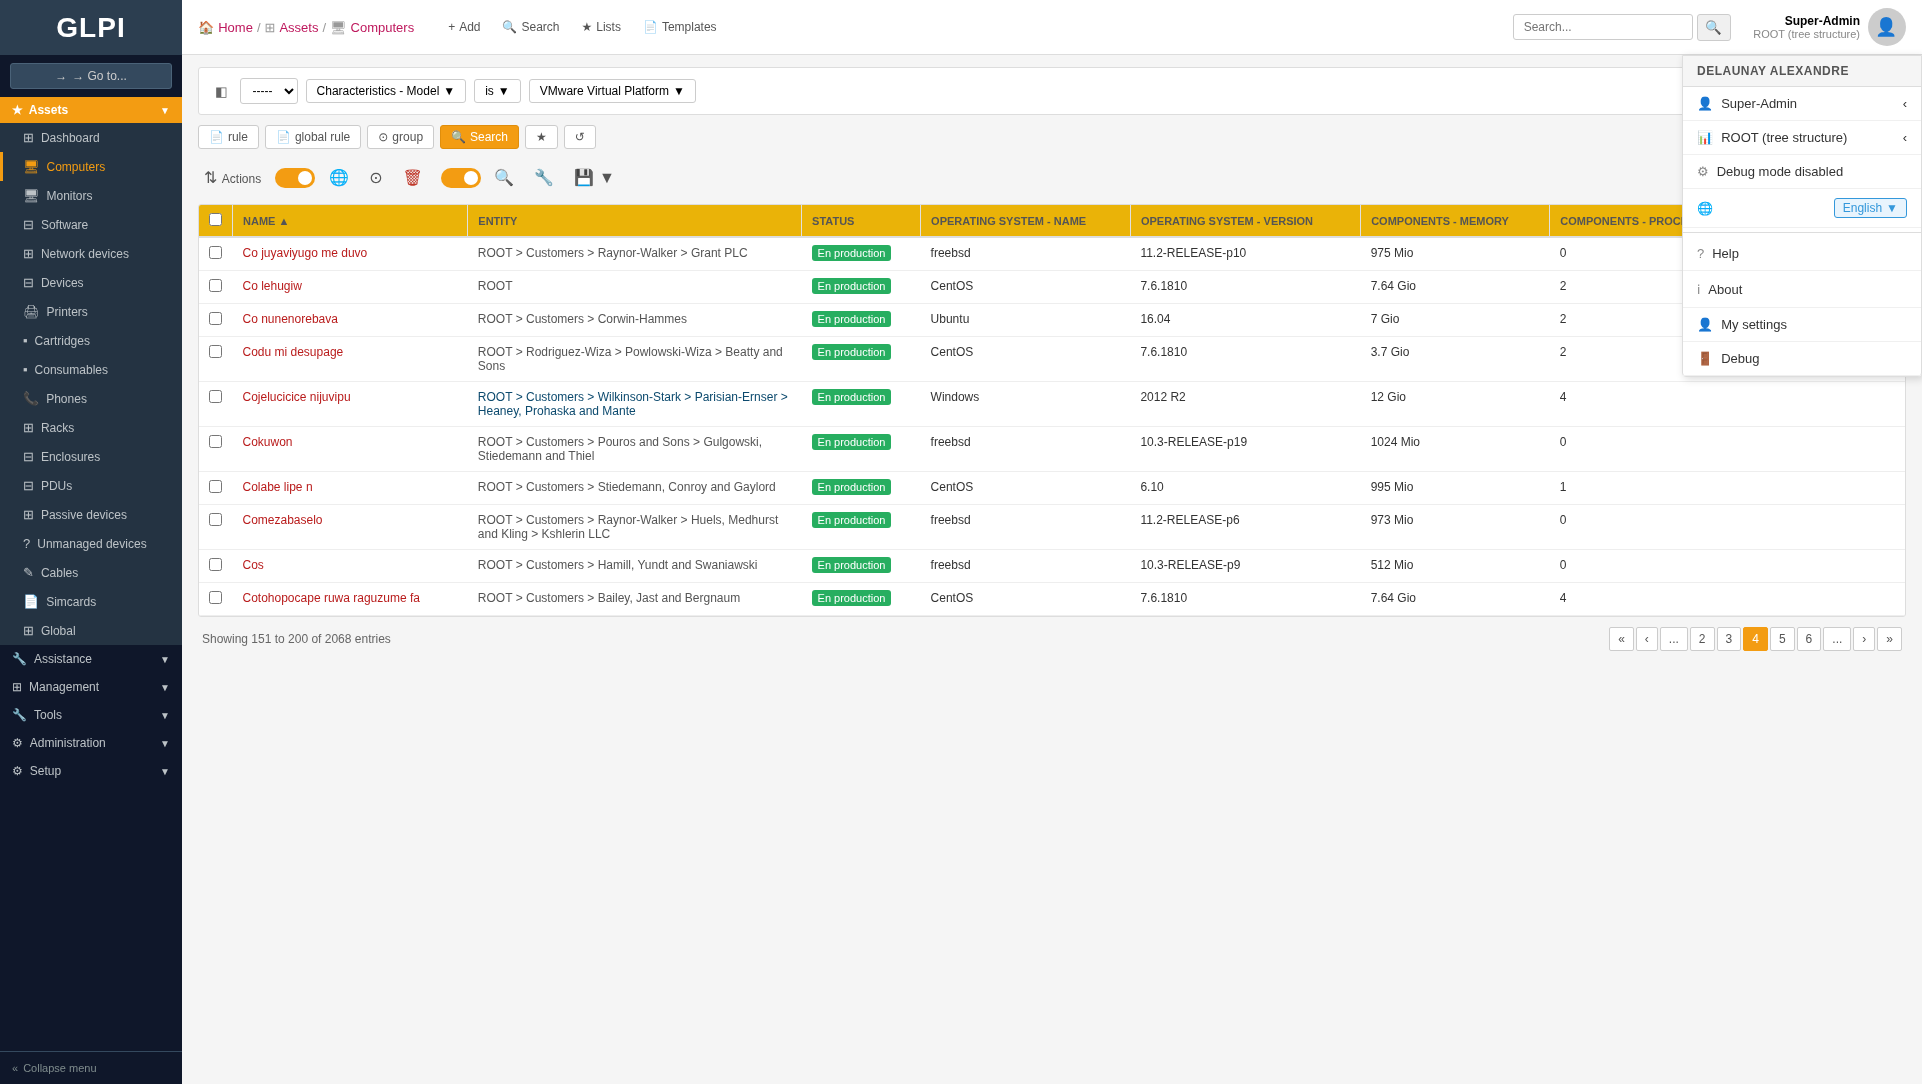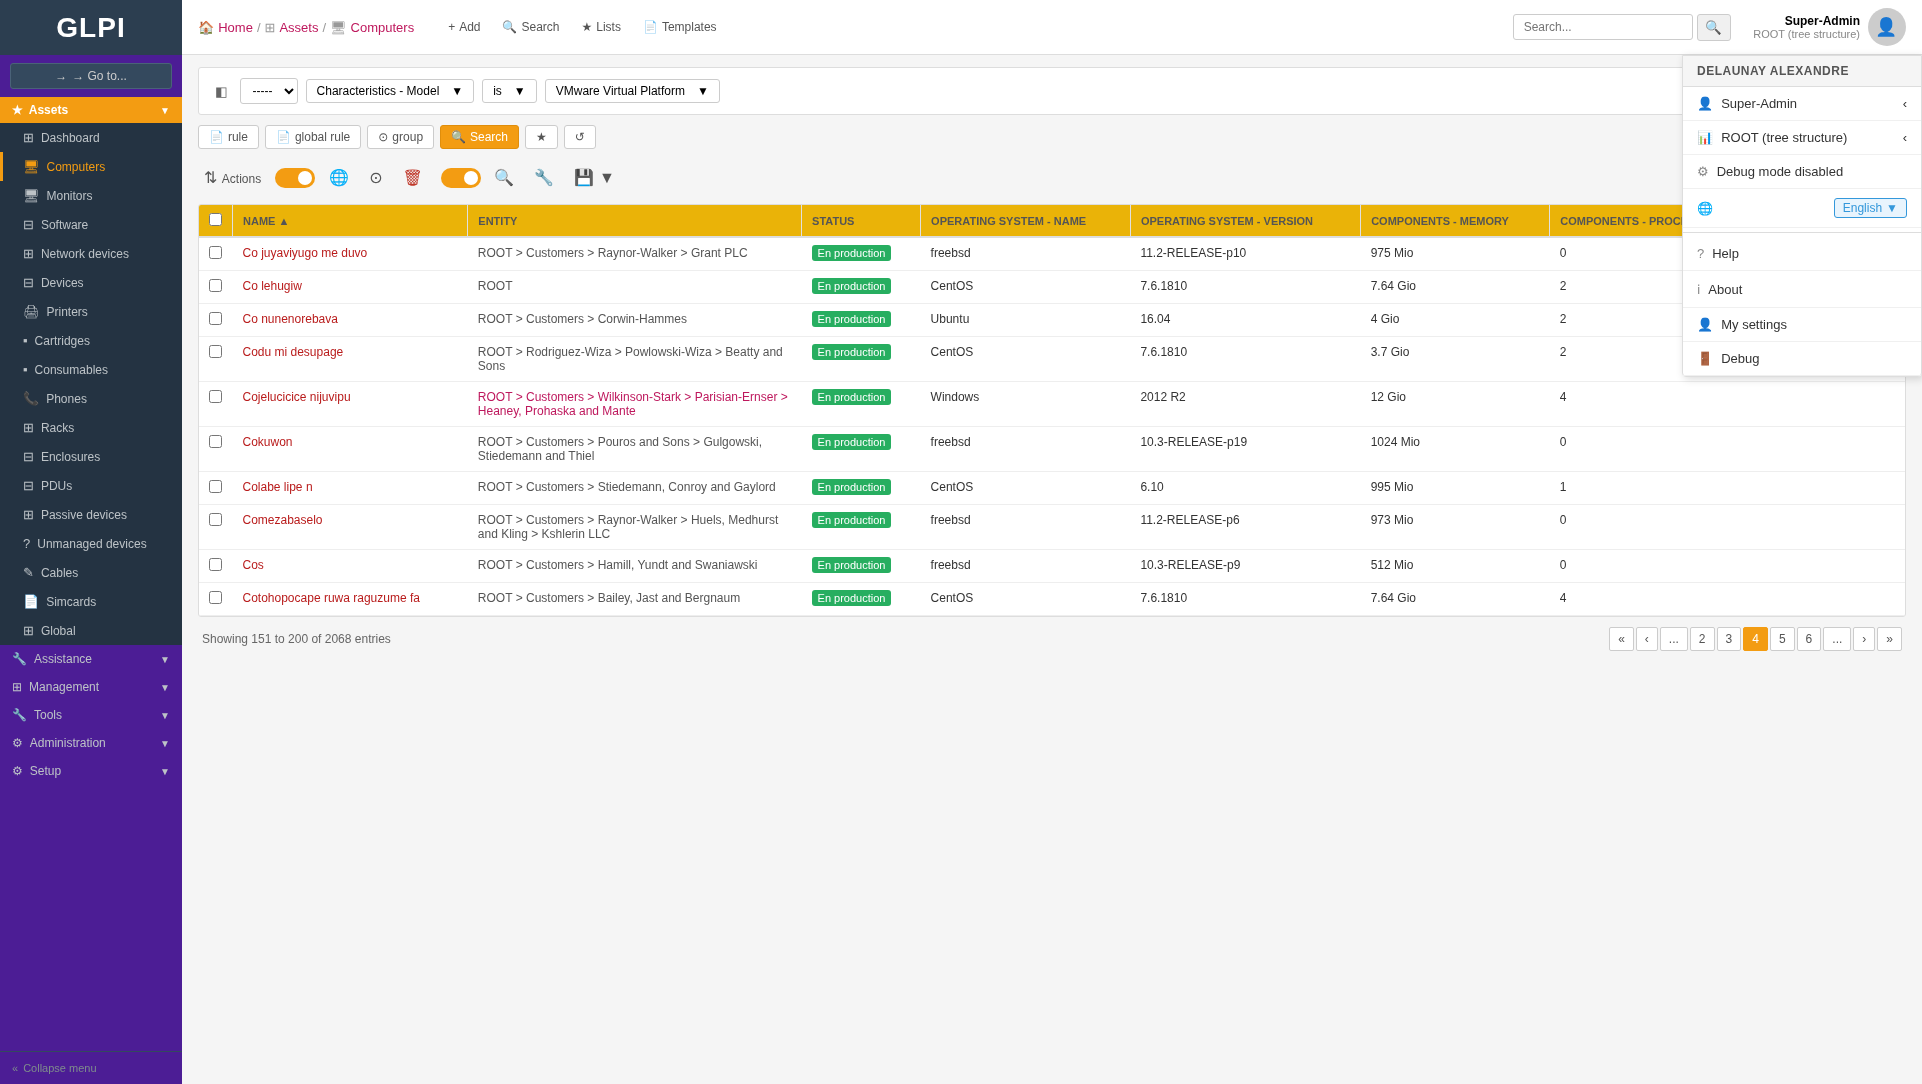--- a/index.html
+++ b/index.html
@@ -2,21 +2,21 @@
 <html><head>
   <meta charset="utf-8">
   <style>
     * { box-sizing: border-box; margin: 0; padding: 0; }
     body { font-family: Arial, sans-serif; font-size: 13px; background: #f0f0f0; display: flex; height: 100vh; overflow: hidden; }
 
     
     #sidebar {
       width: 182px;
       min-width: 182px;
-      background: #4c1d95;
+      background: #0f172a;
       color: #ecf0f1;
       display: flex;
       flex-direction: column;
       height: 100vh;
       overflow-y: auto;
     }
     #sidebar-logo {
       background: #2c3e50;
       padding: 12px 16px;
       display: flex;
@@ -214,21 +214,21 @@
       background: #fff;
       cursor: pointer;
     }
     .filter-value-btn {
       border: 1px solid #ccc;
       border-radius: 3px;
       padding: 4px 10px;
       font-size: 12px;
       background: #fff;
       cursor: pointer;
-      display: flex; align-items: center; gap: 12px;
+      display: flex; align-items: center; gap: 4px;
     }
     .filter-collapse-btn {
       background: none;
       border: none;
       cursor: pointer;
       color: #666;
       padding: 4px;
     }
 
     
@@ -699,41 +699,41 @@
     </tr>
             <tr>
       <td class="checkbox-col">
         <input type="checkbox" style="">
       </td>
       <td><a>Co nunenorebava</a></td>
       <td style="max-width:280px;color:#555;">ROOT &gt; Customers &gt; Corwin-Hammes</td>
       <td><span class="status-badge">En production</span></td>
       <td>Ubuntu</td>
       <td>16.04</td>
-      <td>4 Gio</td>
+      <td>7 Gio</td>
       <td>2</td>
     </tr>
             <tr>
       <td class="checkbox-col">
         <input type="checkbox" style="">
       </td>
       <td><a>Codu mi desupage</a></td>
       <td style="max-width:280px;color:#555;">ROOT &gt; Rodriguez-Wiza &gt; Powlowski-Wiza &gt; Beatty and Sons</td>
       <td><span class="status-badge">En production</span></td>
       <td>CentOS</td>
       <td>7.6.1810</td>
       <td>3.7 Gio</td>
       <td>2</td>
     </tr>
             <tr>
       <td class="checkbox-col">
         <input type="checkbox" style="">
       </td>
       <td><a>Cojelucicice nijuvipu</a></td>
-      <td style="max-width:280px;color:#be185d;">ROOT &gt; Customers &gt; Wilkinson-Stark &gt; Parisian-Ernser &gt; Heaney, Prohaska and Mante</td>
+      <td style="max-width:280px;color:#0c4a6e;">ROOT &gt; Customers &gt; Wilkinson-Stark &gt; Parisian-Ernser &gt; Heaney, Prohaska and Mante</td>
       <td><span class="status-badge">En production</span></td>
       <td>Windows</td>
       <td>2012 R2</td>
       <td>12 Gio</td>
       <td>4</td>
     </tr>
             <tr>
       <td class="checkbox-col">
         <input type="checkbox" style="">
       </td>

